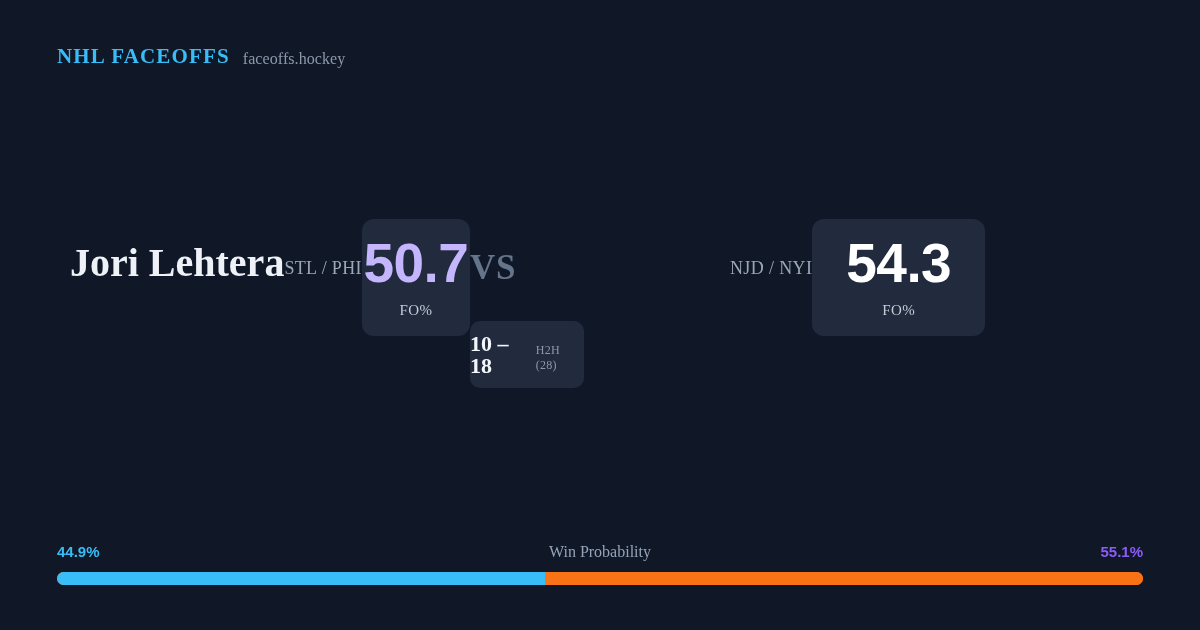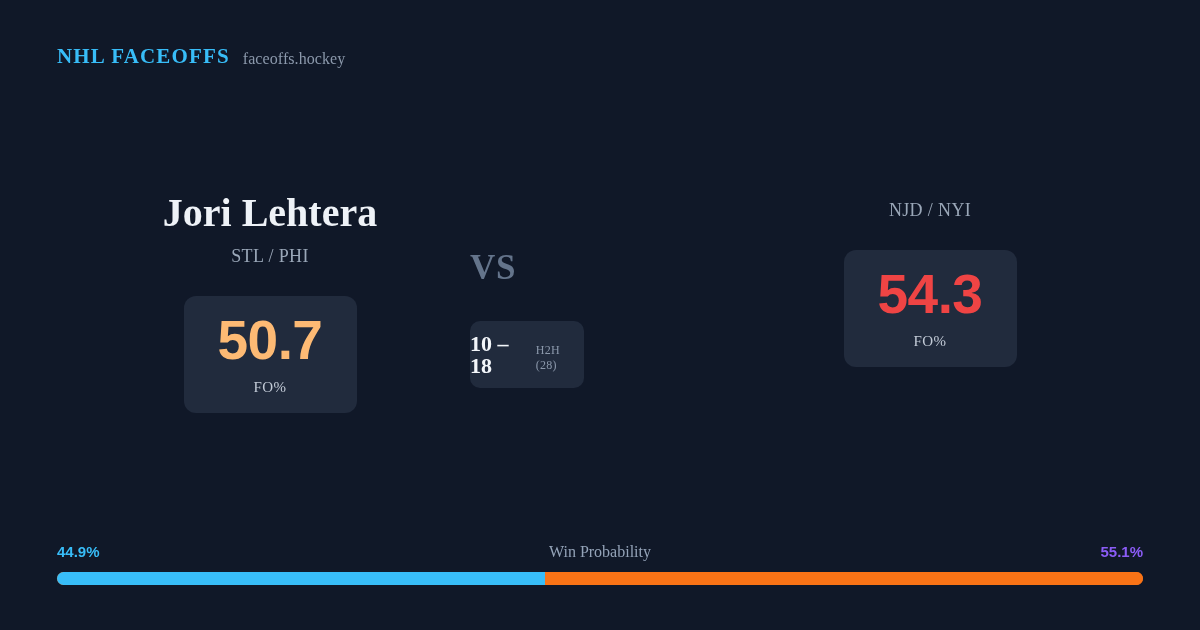--- a/index.html
+++ b/index.html
@@ -42,21 +42,21 @@
     left:0;
     top:190px;
     width:1200px;
     display:flex;
     align-items:flex-start;
     justify-content:center;
   }
   .player {
     width:400px;
     display:flex;
-    flex-direction:column;
+    flex-direction:row;
     align-items:center;
   }
   .player-name {
     font-family:"Liberation Serif", serif;
     font-weight:700;
     font-size:40px;
     color:#eef2f7;
     line-height:1.16;
     white-space:nowrap;
   }
@@ -202,37 +202,37 @@
   <span class="brand" style="color: rgb(56, 189, 248);">NHL FACEOFFS</span>
   <span class="brand-sub">faceoffs.hockey</span>
 </div>
 
 <div class="matchup">
 
   <div class="player">
     <div class="player-name">Jori Lehtera</div>
     <div class="player-teams">STL / PHI</div>
     <div class="stat-card" style="background: rgb(33, 43, 61);">
-      <div class="stat-value" style="color: #fdba74;">50.7</div>
+      <div class="stat-value" style="color: #c4b5fd;">50.7</div>
       <div class="stat-label">FO%</div>
     </div>
   </div>
 
   <div class="center">
     <div class="vs-text">VS</div>
     <div class="h2h-card" style="background: rgb(33, 43, 61);">
       <div class="h2h-record">10 – 18</div>
       <div class="h2h-label">H2H (28)</div>
     </div>
   </div>
 
   <div class="player">
     <div class="player-teams">NJD / NYI</div>
     <div class="stat-card" style="background: rgb(33, 43, 61);">
-      <div class="stat-value" style="color: #ef4444;">54.3</div>
+      <div class="stat-value" style="color: #ffffff;">54.3</div>
       <div class="stat-label">FO%</div>
     </div>
   </div>
 
 </div>
 
 <div class="winprob">
   <div class="winprob-labels">
     <span class="wp-left" style="color: rgb(56, 189, 248);">44.9%</span>
     <span class="wp-center">Win Probability</span>

